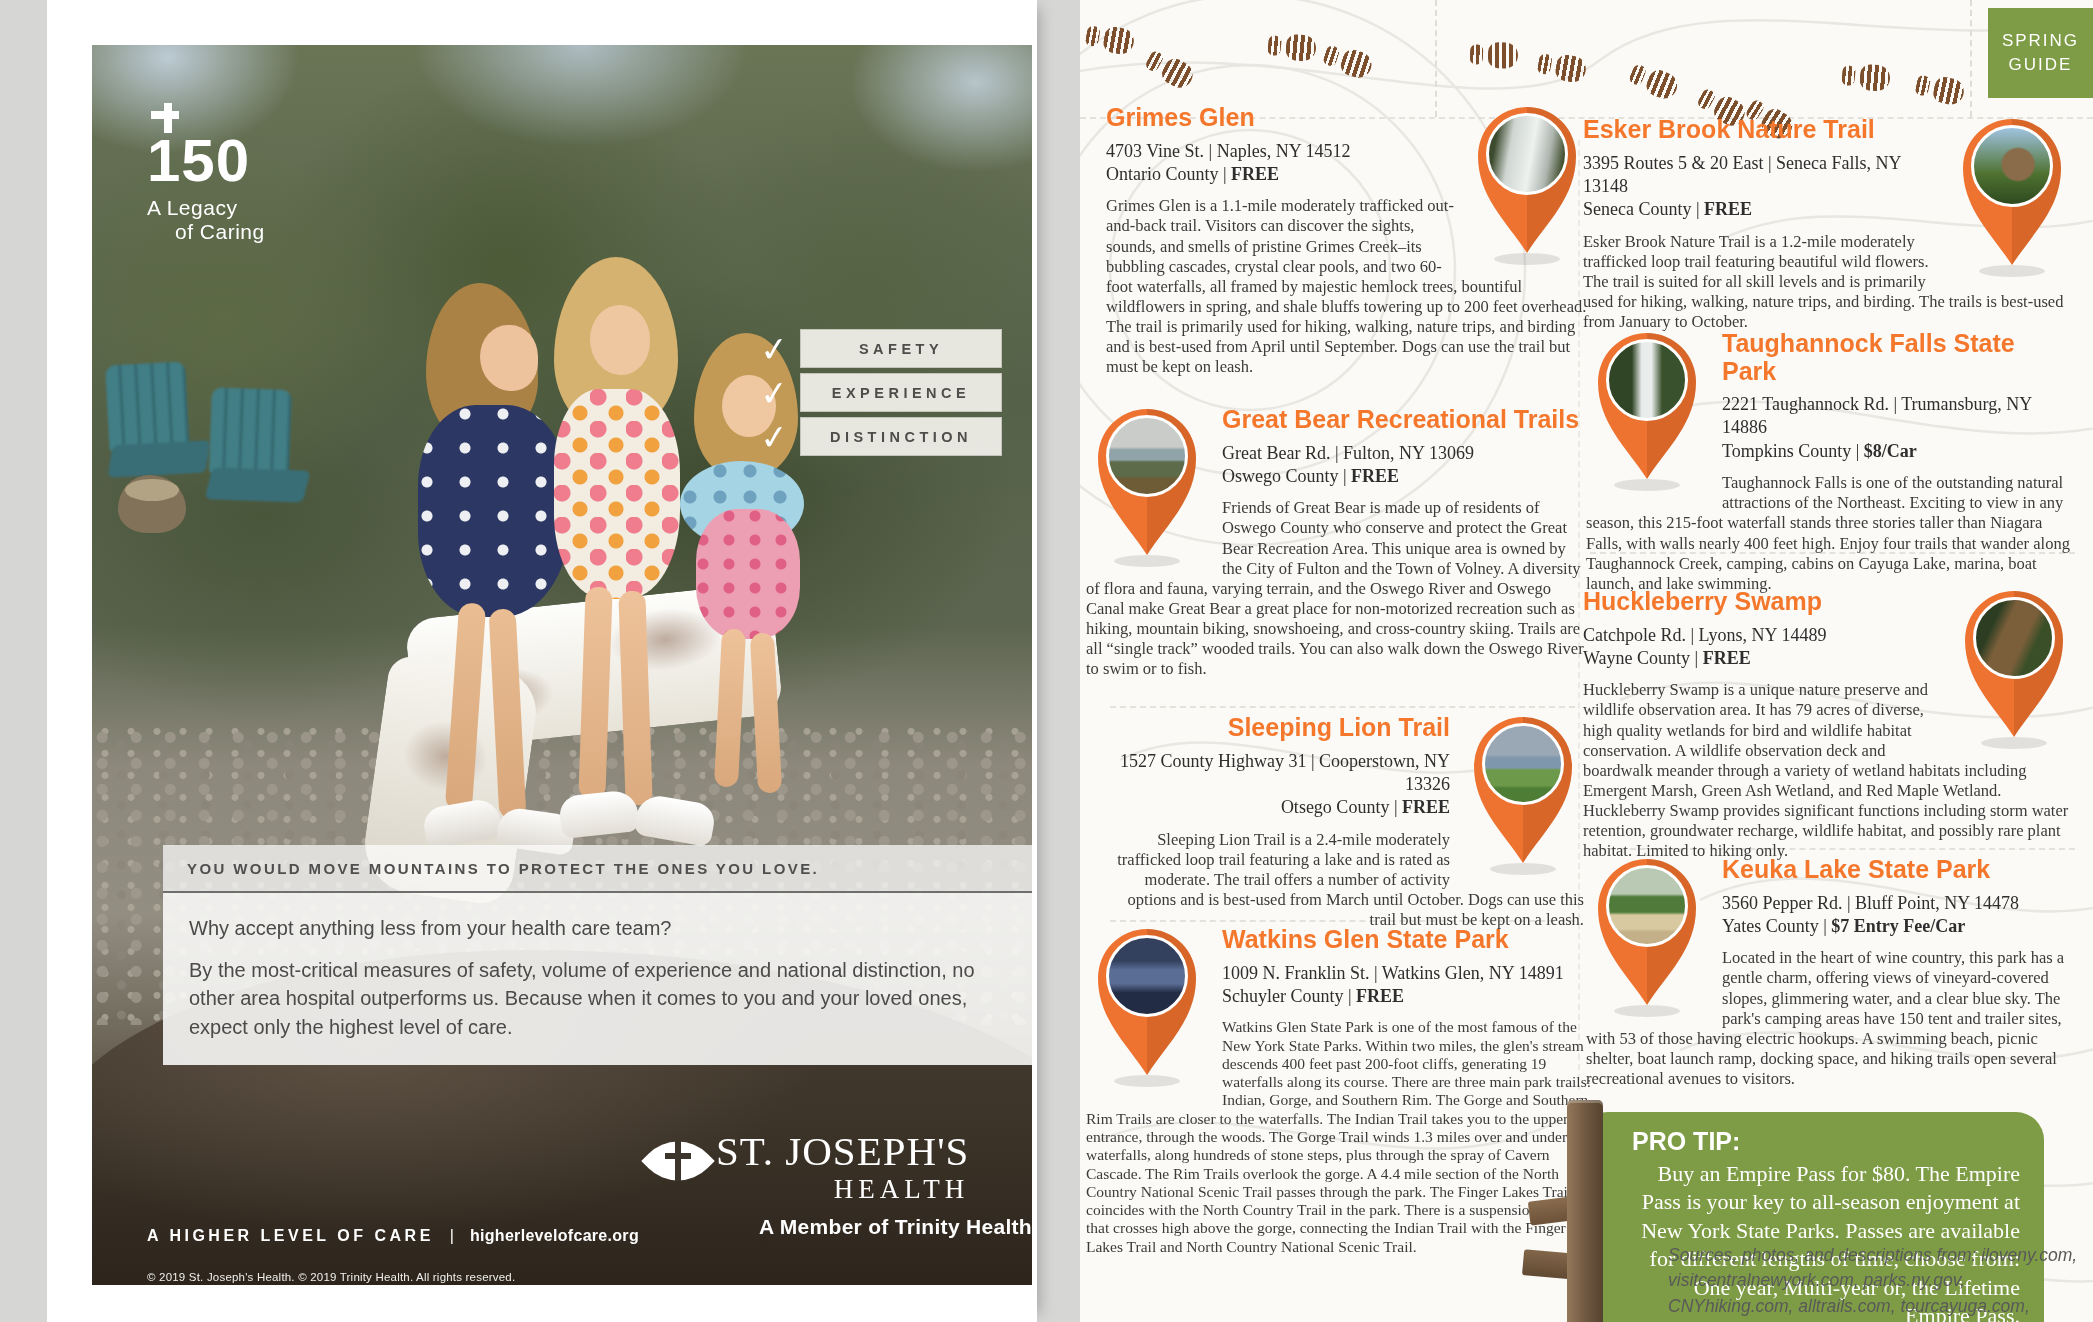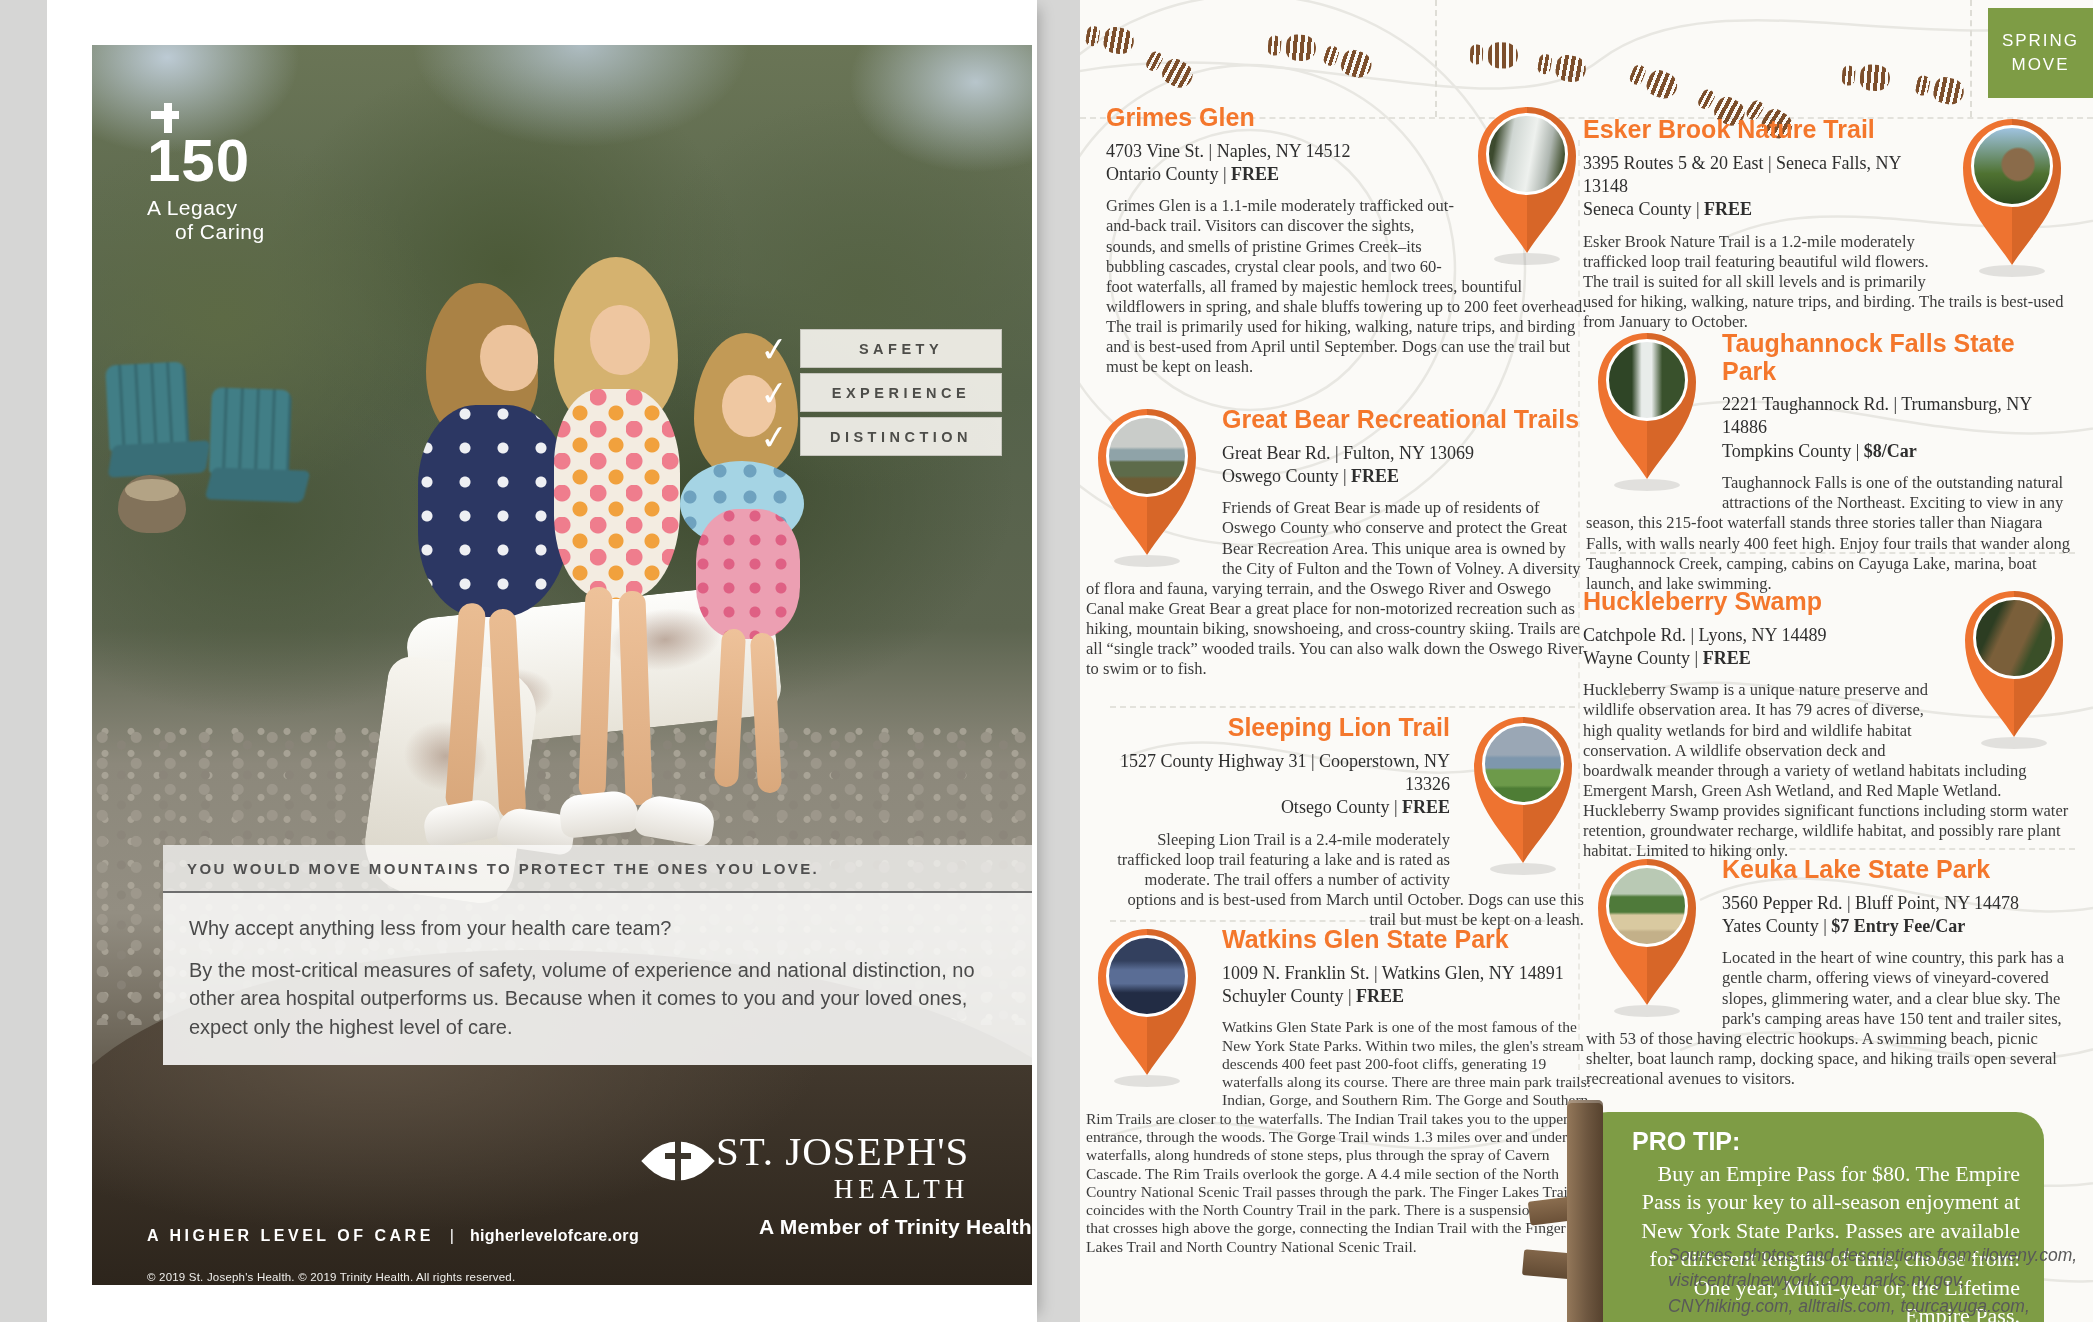--- a/index.html
+++ b/index.html
@@ -286,21 +286,21 @@
     <div class="dash-v" style="left:355px;top:0;height:117px;"></div>
     <div class="dash-v" style="left:890px;top:0;height:117px;"></div>
     <div class="dash-v" style="left:498px;top:140px;height:950px;opacity:.55;"></div>
     <div class="dash-h" style="left:30px;top:706px;width:465px;opacity:.8;"></div>
     <div class="dash-h" style="left:30px;top:920px;width:465px;opacity:.8;"></div>
     <div class="dash-h" style="left:510px;top:552px;width:485px;opacity:.8;"></div>
     <div class="dash-h" style="left:510px;top:848px;width:485px;opacity:.8;"></div>
 
     <div class="spring-badge">
       <span>SPRING</span>
-      <span>MOVE</span>
+      <span>GUIDE</span>
     </div>
 
     <div id="footprints">
         <div class="bootprint" style="left: 14px; top: 14px; transform: rotate(100deg);">
           <div class="sole"></div>
           <div class="heel"></div>
         </div>
         <div class="bootprint" style="left: 74px; top: 44px; transform: rotate(118deg);">
           <div class="sole"></div>
           <div class="heel"></div>

